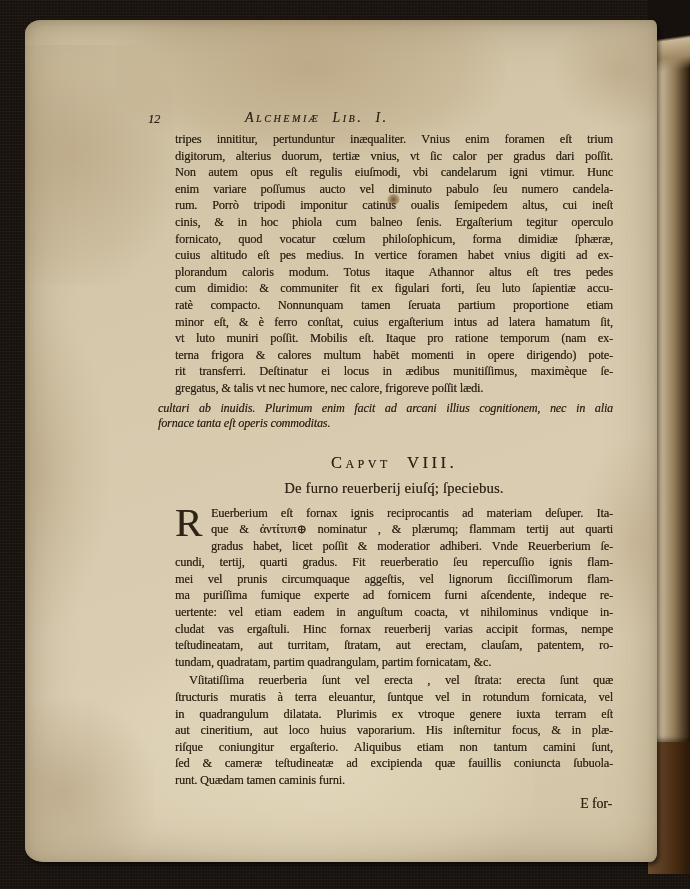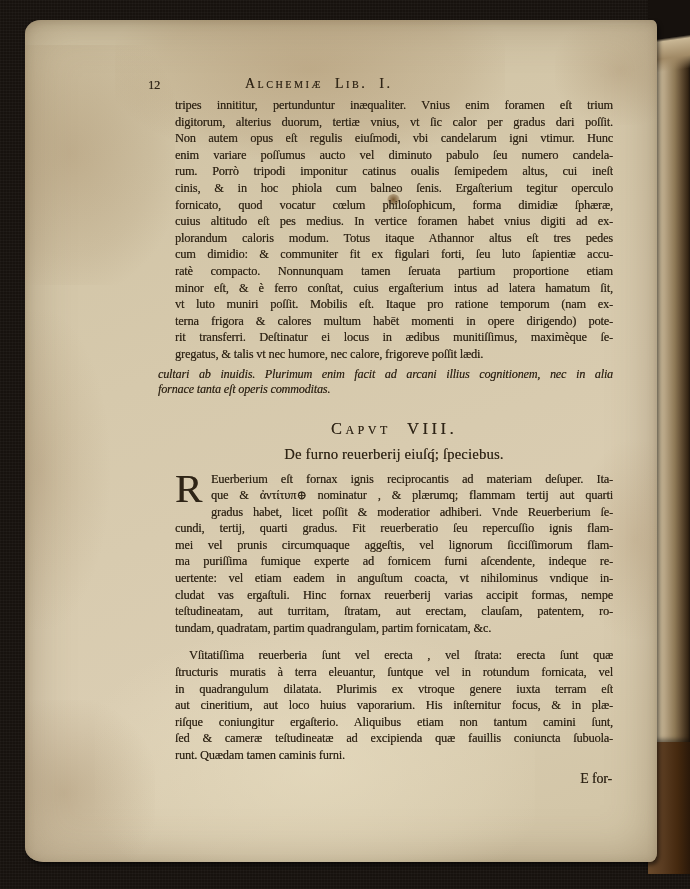--- a/index.html
+++ b/index.html
@@ -67,21 +67,21 @@
         background: radial-gradient(ellipse at 55% 45%, rgba(150,122,85,0.3), transparent 75%); }
 
   
   .text-col {
     position: absolute; left: 150px; top: 0; width: 438px;
     color: var(--ink, #2e2416);
     font-size: 12.3px;
     letter-spacing: -0.15px;
     text-shadow: 0.2px 0.2px 0.6px rgba(56,42,24,0.65);
   }
-  .header-row { position: relative; height: 16px; margin-top: 58px; }
+  .header-row { position: relative; height: 16px; margin-top: 92px; font-style: italic; }
   .page-num { position: absolute; left: -27px; top: 0; font-size: 12.5px; }
   .running-title {
     position: absolute; left: 70px; top: -2px;
     font-variant: small-caps; letter-spacing: 2.6px; word-spacing: 6px; font-size: 13.8px;
   }
 
   .para { overflow: hidden; }
   .line { line-height: 16.6px; text-align: justify; text-align-last: justify; white-space: normal; }
   .ln-last { text-align-last: left; }
   .ln-indent { text-indent: 14px; }
@@ -96,21 +96,21 @@
     margin-top: 21px; text-align: center; line-height: 19px;
     font-variant: small-caps; font-size: 16.5px; letter-spacing: 3.5px; word-spacing: 9px;
   }
   .chap-subheading { margin-top: 7px; text-align: center; line-height: 18px; font-size: 14.6px; letter-spacing: 0.2px; }
 
   .p2 { margin-top: 8px; }
   .dropcap {
     float: left; width: 30px; height: 33px; margin: 1px 6px 0 0;
     font-size: 41px; line-height: 33px; text-align: left;
   }
-  .p3 { margin-top: 11px; }
+  .p3 { margin-top: 2px; }
 
   .catchword { margin-top: 7px; text-align: right; font-size: 14px; padding-right: 1px; }
 </style>
 </head>
 <body>
 
 <div id="stage">
 
   <div class="fore-edge"></div>
   <div class="fore-edge-top"></div>

